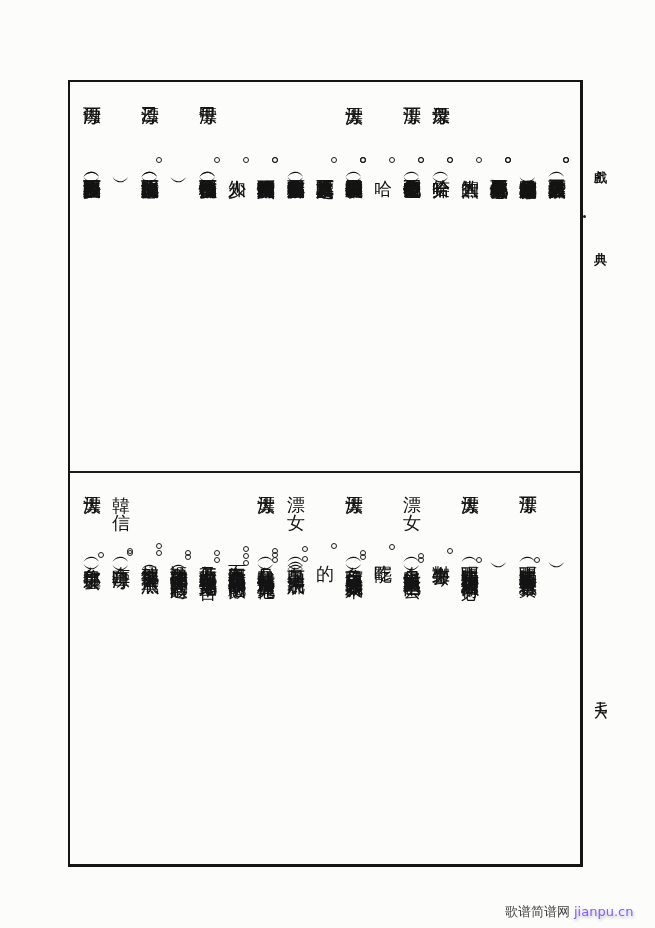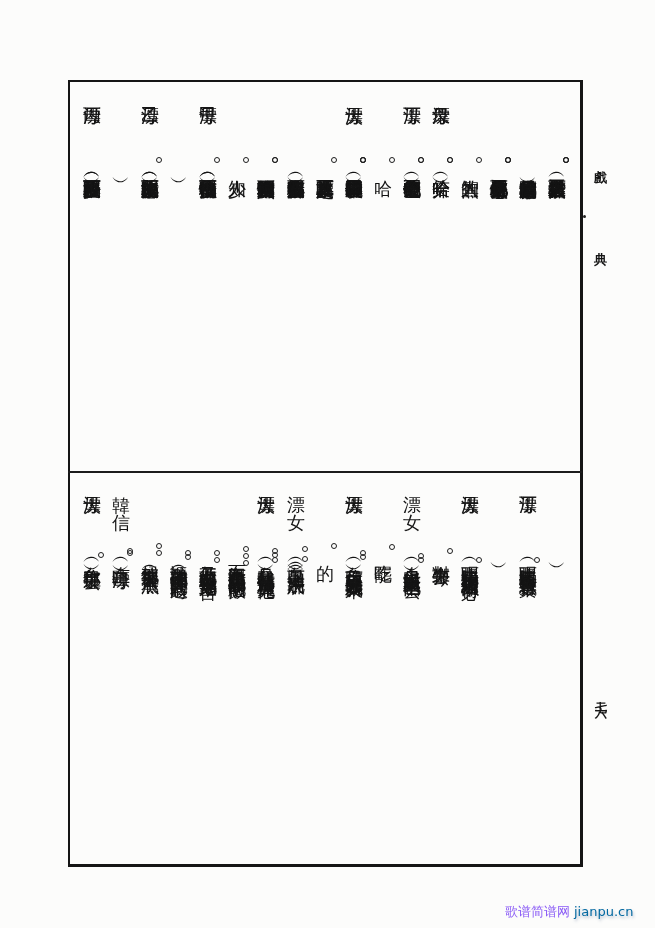--- a/index.html
+++ b/index.html
@@ -49,22 +49,22 @@
     vertical-align:top; color:transparent;
   }
   .pt::after {
     content:""; position:absolute; left:15px; top:-9px;
     width:4px; height:4px; border:1.3px solid #1e1e1e; border-radius:50%;
   }
   .watermark {
     position:absolute; left:505px; top:903px;
     font-family:"DejaVu Sans", sans-serif; font-size:13px; white-space:nowrap;
   }
-  .wm-site { color:#8b5cf6; }
-  .wm-domain { color:#0369a1; text-shadow:1px 2px 3px rgba(90,110,150,0.45); margin-left:4px; }
+  .wm-site { color:#404040; }
+  .wm-domain { color:#8b5cf6; text-shadow:1px 2px 3px rgba(90,110,150,0.45); margin-left:4px; }
 </style>
 </head>
 <body>
 
 <div class="frame"></div>
 <div class="divider"></div>
 <div class="speck"></div>
 
 <div class="header-title">戲典</div>
 <div class="page-number">七二六</div>

